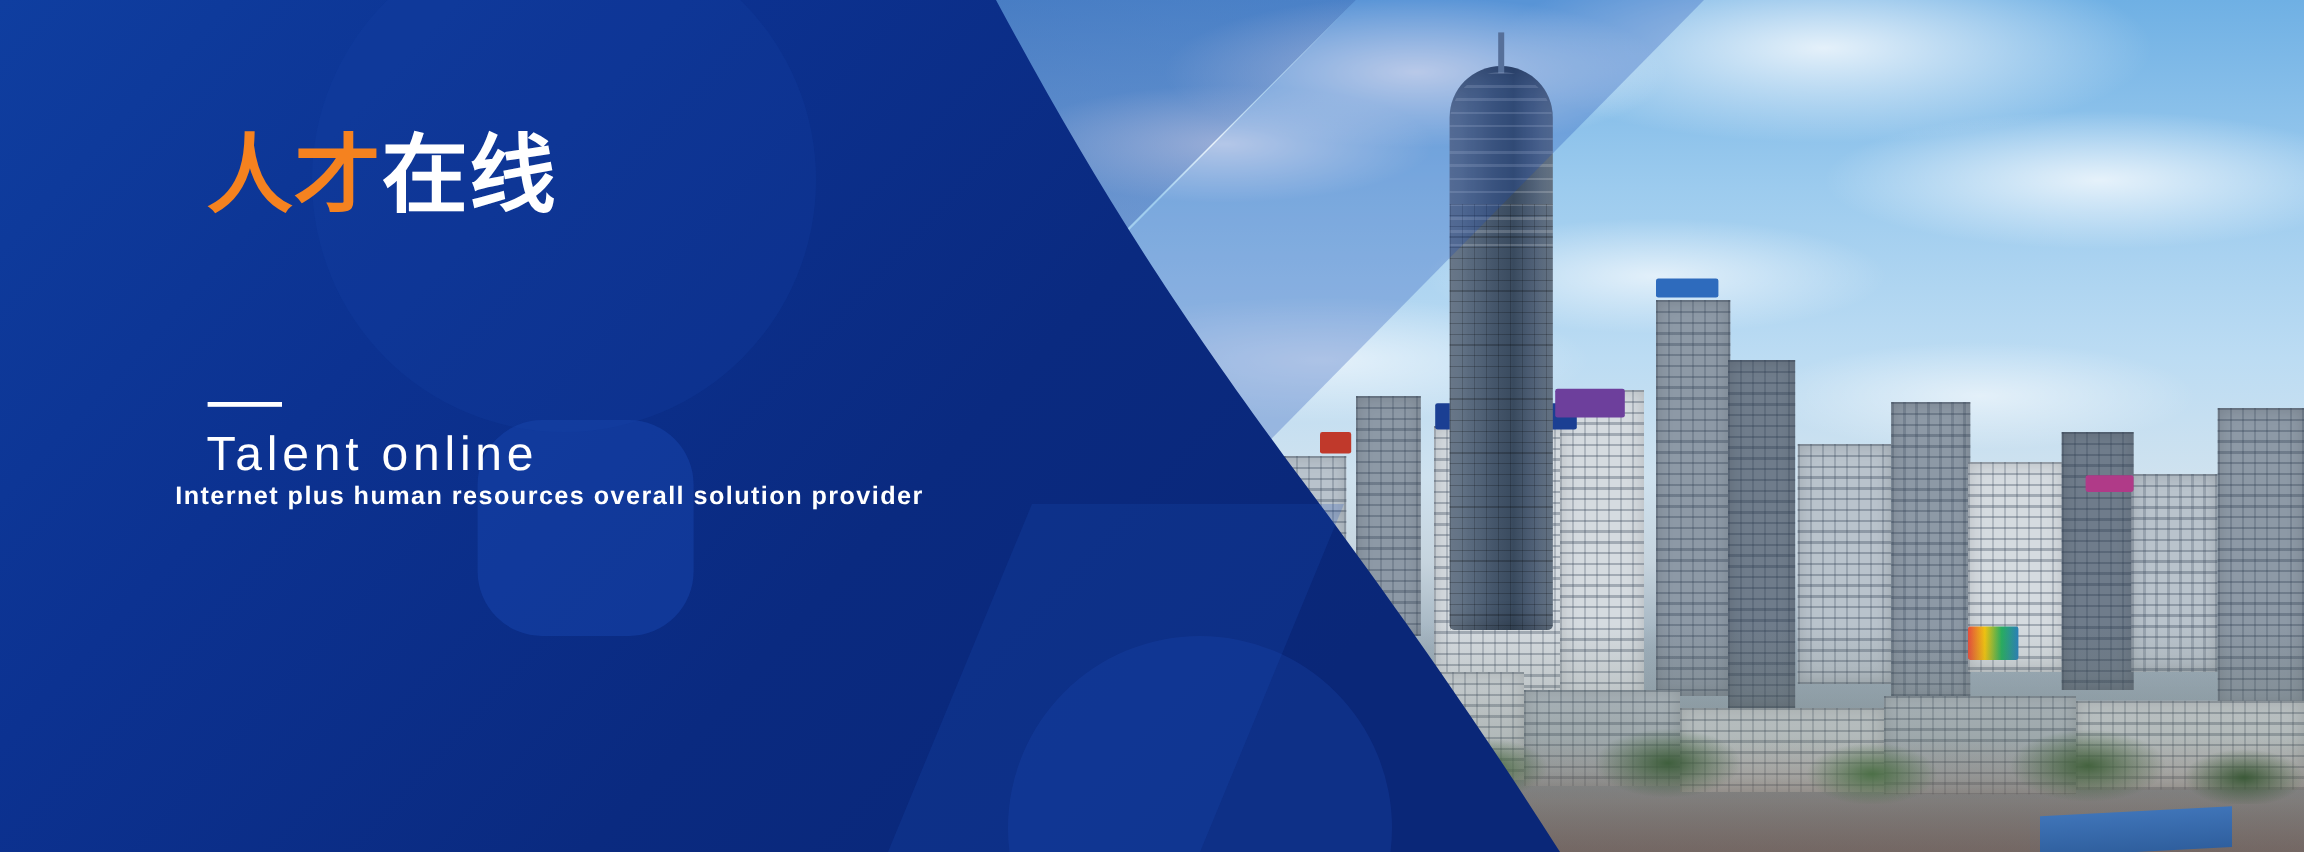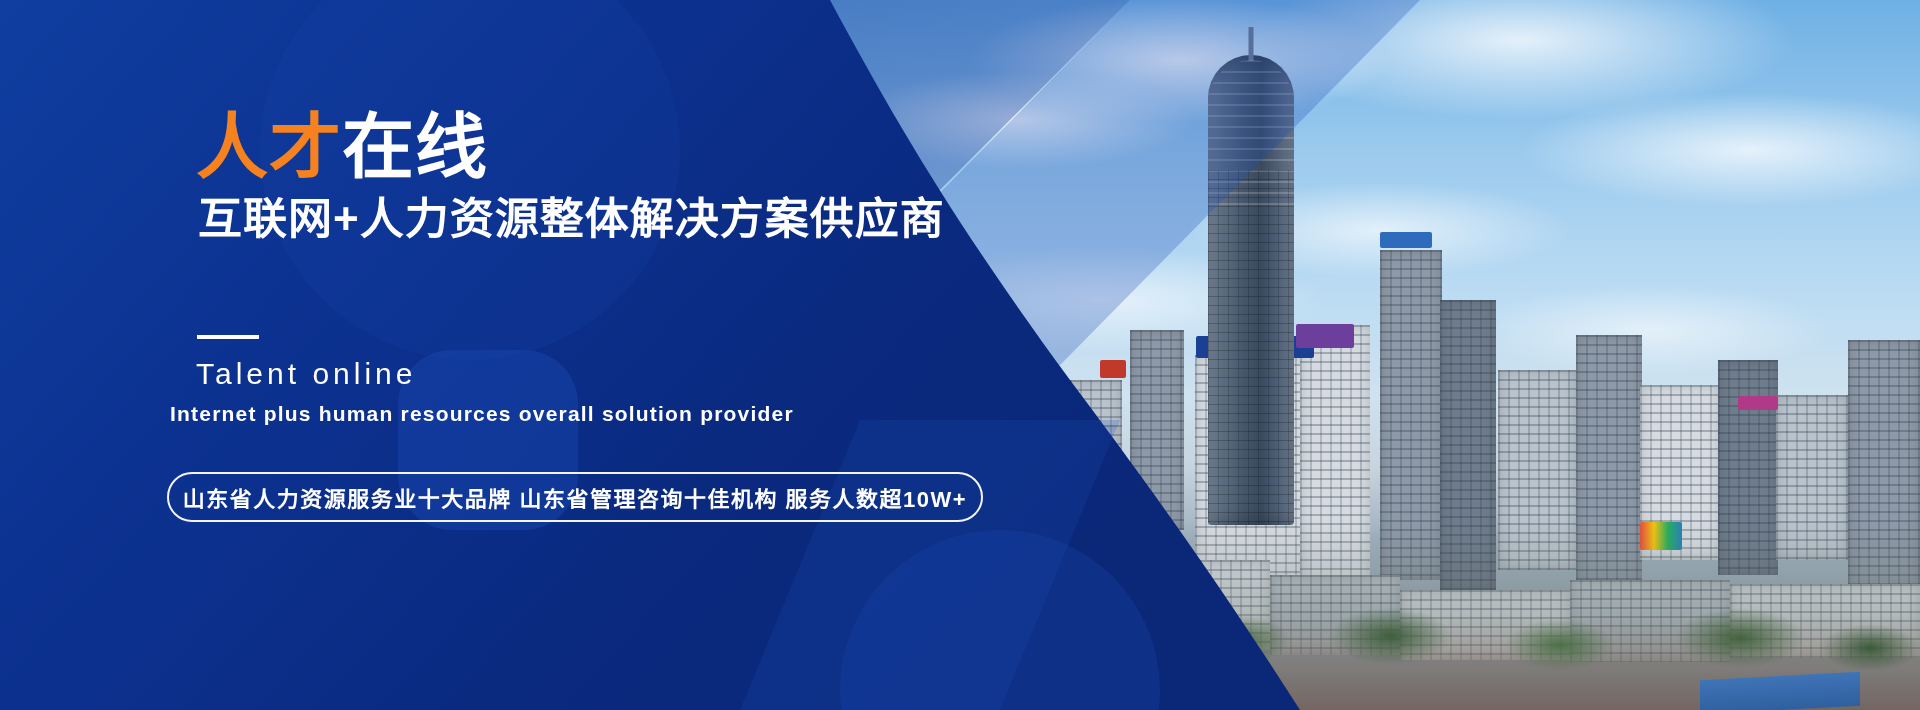--- a/index.html
+++ b/index.html
@@ -98,21 +98,20 @@
   }
 
   
   .overlay { position:absolute; inset:0; }
   .overlay svg { display:block; width:1920px; height:710px; }
 
   
   .content {
     position:absolute; left:0; top:0; width:1000px; height:710px;
     z-index:5;
-    margin-left:24px;
   }
 
   .title {
     position:absolute; left:172px; top:111px;
     font-size:72px; font-weight:bold; line-height:1;
     letter-spacing:1px; white-space:nowrap;
   }
   .title .hl { color:#f5821f; }
   .title .wh { color:#ffffff; }
 
@@ -122,21 +121,21 @@
     letter-spacing:1px; line-height:1.2; white-space:nowrap;
   }
 
   .divider {
     position:absolute; left:173px; top:335px;
     width:62px; height:4px; background:#ffffff;
   }
 
   .en-title {
     position:absolute; left:172px; top:357px;
-    font-size:30px; color:#ffffff; letter-spacing:4px;
+    font-size:40px; color:#ffffff; letter-spacing:4px;
     font-weight:400; white-space:nowrap;
   }
 
   .en-sub {
     position:absolute; left:146px; top:402px;
     font-size:21px; color:#ffffff; letter-spacing:1.2px;
     font-weight:700; white-space:nowrap;
   }
 
   .badge {
@@ -272,26 +271,22 @@
       <polygon points="860,420 1120,420 1000,710 740,710" fill="#1d4fb8" opacity="0.22"></polygon>
     </svg>
   </div>
 
   <div class="content">
 
     <div class="title">
       <span class="hl">人才</span><span class="wh">在线</span>
     </div>
 
-    <div class="subtitle">互联网+人力资源整体解决方案供应商</div>
 
     <div class="divider"></div>
 
     <div class="en-title">Talent online</div>
 
     <div class="en-sub">Internet plus human resources overall solution provider</div>
 
-    <div class="badge">
-      <span class="badge-text">山东省人力资源服务业十大品牌   山东省管理咨询十佳机构   服务人数超10W+</span>
-    </div>
 
   </div>
 </div>
 
 </body></html>

